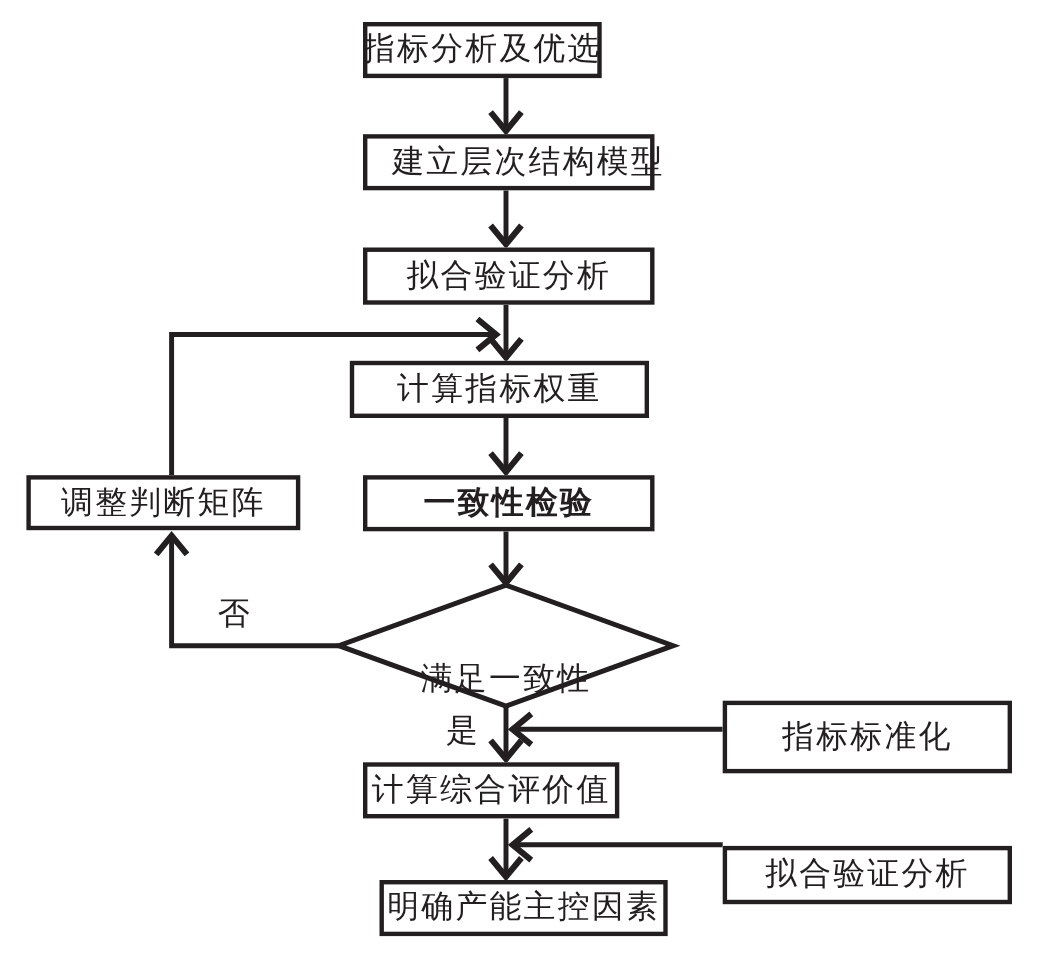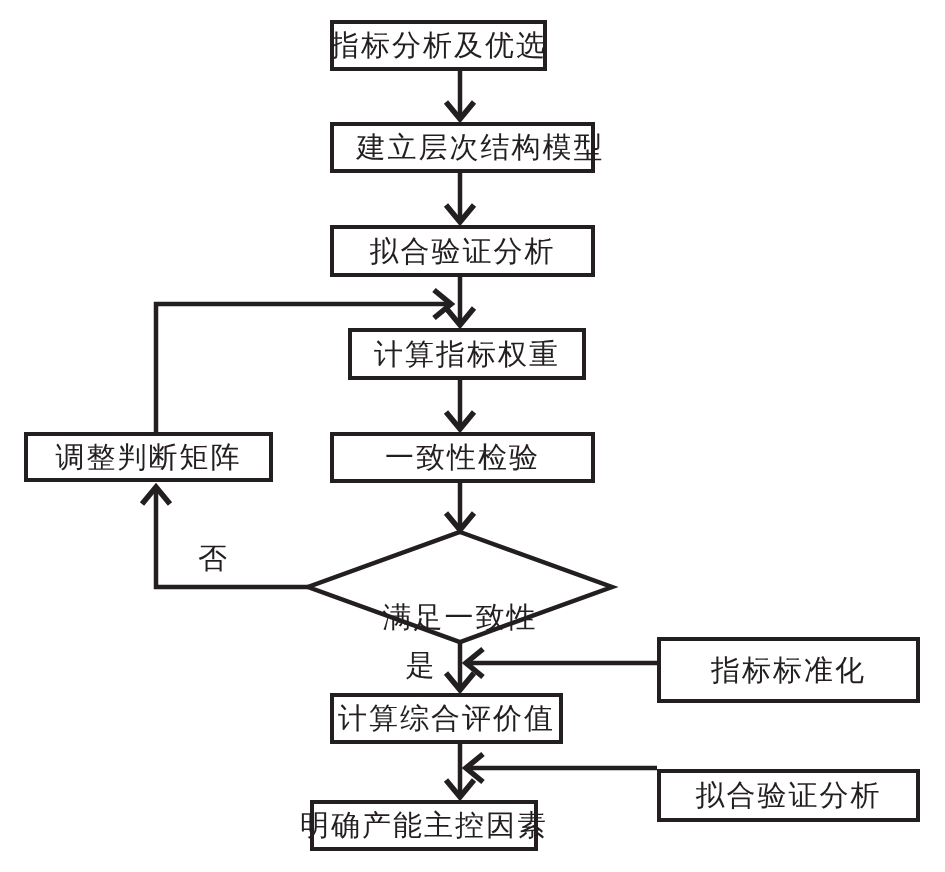--- a/index.html
+++ b/index.html
@@ -81,33 +81,33 @@
       <polygon points="460,532 612,587 460,642 308,587" fill="#ffffff"></polygon>
     </g>
   </svg>
 
   <div class="node" style="left:330px; top:20px;  width:217px; height:51px;">指标分析及优选</div>
 
   <div class="node" style="left:330px; top:122px; width:265px; height:51px;padding-left:36px;">建立层次结构模型</div>
 
   <div class="node" style="left:330px; top:225px; width:265px; height:52px;">拟合验证分析</div>
 
-  <div class="node" style="left:348px; top:328px; width:238px; height:52px;">计算指标权重</div>
+  <div class="node" style="left:318px; top:328px; width:272px; height:52px;">计算指标权重</div>
 
-  <div class="node" style="left:330px; top:432px; width:265px; height:51px;">一致性检验</div>
+  <div class="node" style="left:330px; top:432px; width:265px; height:51px;font-weight:bold;">一致性检验</div>
 
   <div class="node" style="left:24px;  top:432px; width:249px; height:50px;">调整判断矩阵</div>
 
   <div class="diamond-label" style="left:330px; top:570px; width:260px; height:34px;margin-top:30px;">满足一致性</div>
 
   <div class="node" style="left:657px; top:637px; width:263px; height:66px;">指标标准化</div>
 
   <div class="node" style="left:330px; top:693px; width:233px; height:51px;">计算综合评价值</div>
 
   <div class="node" style="left:657px; top:769px; width:263px; height:53px;">拟合验证分析</div>
 
-  <div class="node" style="left:310px; top:800px; width:228px; height:51px;">明确产能主控因素</div>
+  <div class="node" style="left:345px; top:800px; width:262px; height:51px;">明确产能主控因素</div>
 
   <div class="floatlabel" style="left:190px; top:541px; width:45px; height:34px;">否</div>
 
   <div class="floatlabel" style="left:398px; top:648px; width:44px; height:34px;">是</div>
 
 </div>
 
 </body></html>

